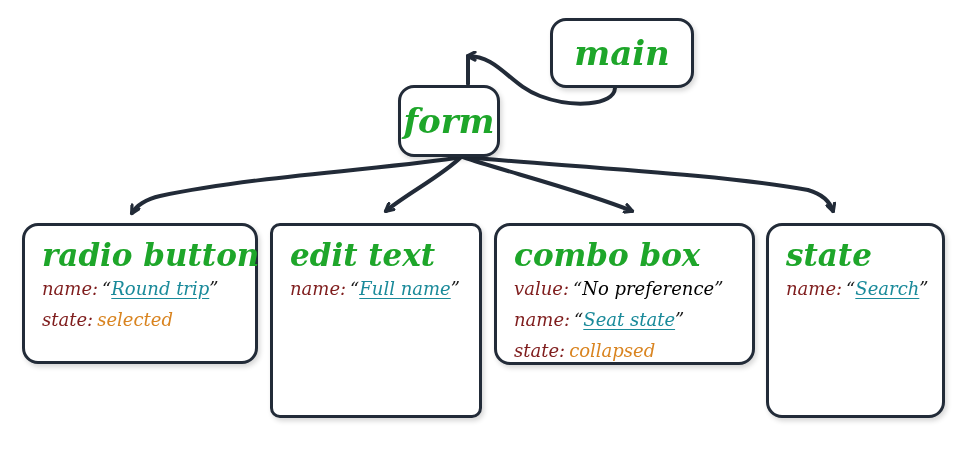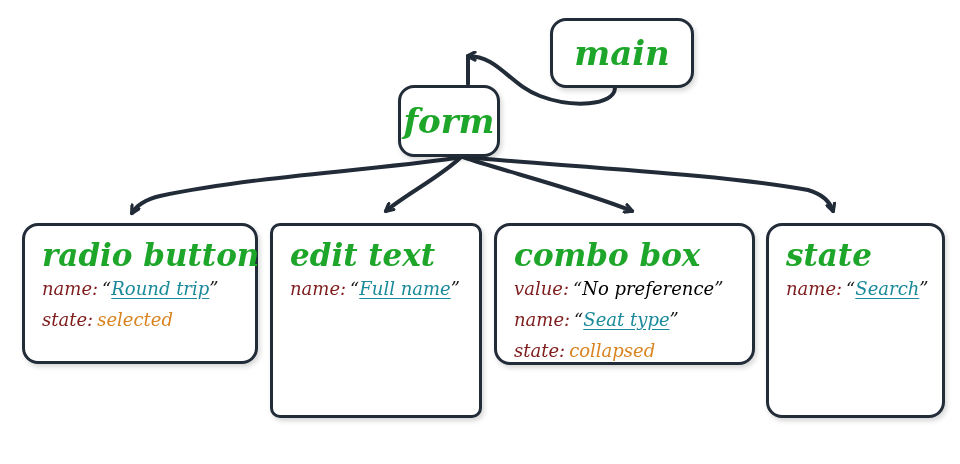--- a/index.html
+++ b/index.html
@@ -136,21 +136,21 @@
       <span class="prop-key">name:</span><span class="prop-val"><span class="q">“</span><span class="v-link">Full name</span><span class="q">”</span></span>
     </div>
   </div>
 
   <div class="node leaf" style="left:494px; top:223px; width:261px; height:142px;">
     <span class="node-title">combo box</span>
     <div class="prop">
       <span class="prop-key">value:</span><span class="prop-val"><span class="q">“</span><span class="v-purple">No preference</span><span class="q">”</span></span>
     </div>
     <div class="prop">
-      <span class="prop-key">name:</span><span class="prop-val"><span class="q">“</span><span class="v-link">Seat type</span><span class="q">”</span></span>
+      <span class="prop-key">name:</span><span class="prop-val"><span class="q">“</span><span class="v-link">Seat state</span><span class="q">”</span></span>
     </div>
     <div class="prop">
       <span class="prop-key">state:</span><span class="prop-val"><span class="v-orange">collapsed</span></span>
     </div>
   </div>
 
   <div class="node leaf" style="left:766px; top:223px; width:179px; height:195px;">
     <span class="node-title">state</span>
     <div class="prop">
       <span class="prop-key">name:</span><span class="prop-val"><span class="q">“</span><span class="v-link">Search</span><span class="q">”</span></span>

